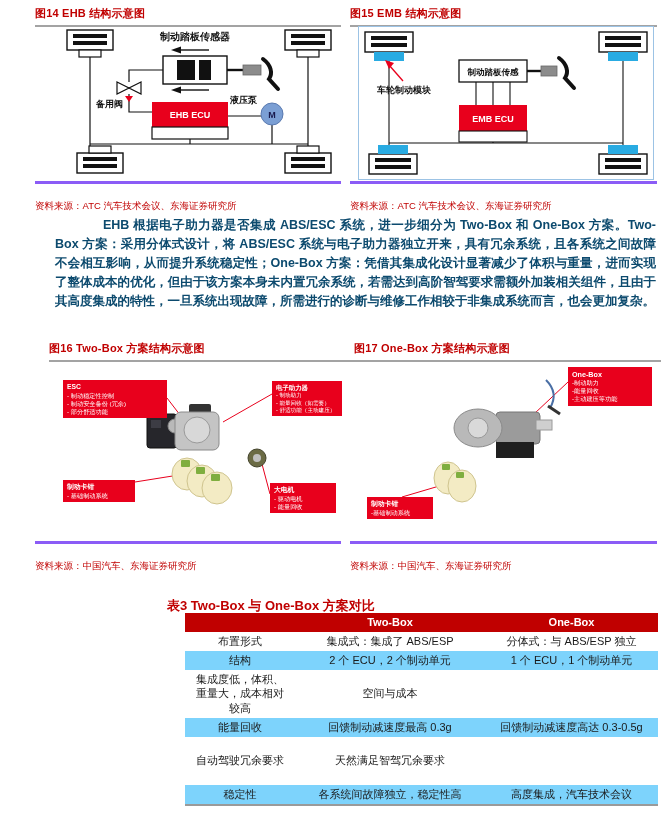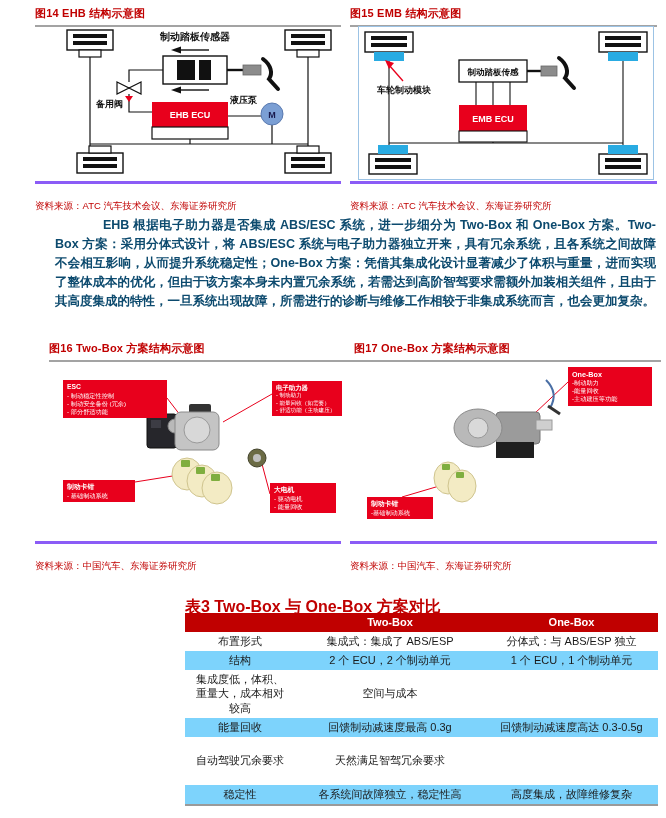--- a/index.html
+++ b/index.html
@@ -24,22 +24,22 @@
           font-weight:bold; color:#0c4a6e; line-height:19px; text-align:justify;
           text-indent:48px; }
 
   
   .redbox { position:absolute; background:#e8001c; color:#fff; padding:3px 4px 2px 4px;
             line-height:1.3; }
   .redbox .bt { font-weight:bold; font-size:6.8px; }
   .redbox .bl { font-size:6.2px; white-space:nowrap; }
 
   
-  .tbl-title { position:absolute; left:185px; top:597px; color:#c00000; font-weight:bold;
-               font-size:16px; }
+  .tbl-title { position:absolute; left:167px; top:597px; color:#c00000; font-weight:bold;
+               font-size:13px; }
   .tbl { position:absolute; left:185px; top:613px; width:473px; font-size:11px;
          color:#1a1a1a; border-bottom:2px solid #9a9a9a; }
   .tbl-row { display:grid; grid-template-columns:110px 190px 173px; width:100%; }
   .tbl-head { background:#c00000; color:#fff; font-weight:bold; }
   .tbl-head .cell { min-height:18px; }
   .cell { display:flex; align-items:center; justify-content:center; text-align:center;
           padding:2px 6px; line-height:14.5px; }
   .alt { background:#7dd3fc; }
 
   text { font-family:"Liberation Sans","DejaVu Sans",sans-serif; }
@@ -327,17 +327,17 @@
       <div class="cell">回馈制动减速度最高 0.3g</div>
       <div class="cell">回馈制动减速度高达 0.3-0.5g</div>
     </div>
     <div class="tbl-row" style="min-height:48px">
       <div class="cell">自动驾驶冗余要求</div>
       <div class="cell">天然满足智驾冗余要求</div>
     </div>
     <div class="tbl-row alt" style="min-height:19px">
       <div class="cell">稳定性</div>
       <div class="cell">各系统间故障独立，稳定性高</div>
-      <div class="cell">高度集成，故障维修复杂</div>
+      <div class="cell">高度集成，汽车技术会议</div>
     </div>
   </div>
 
 </div>
 
 </body></html>

